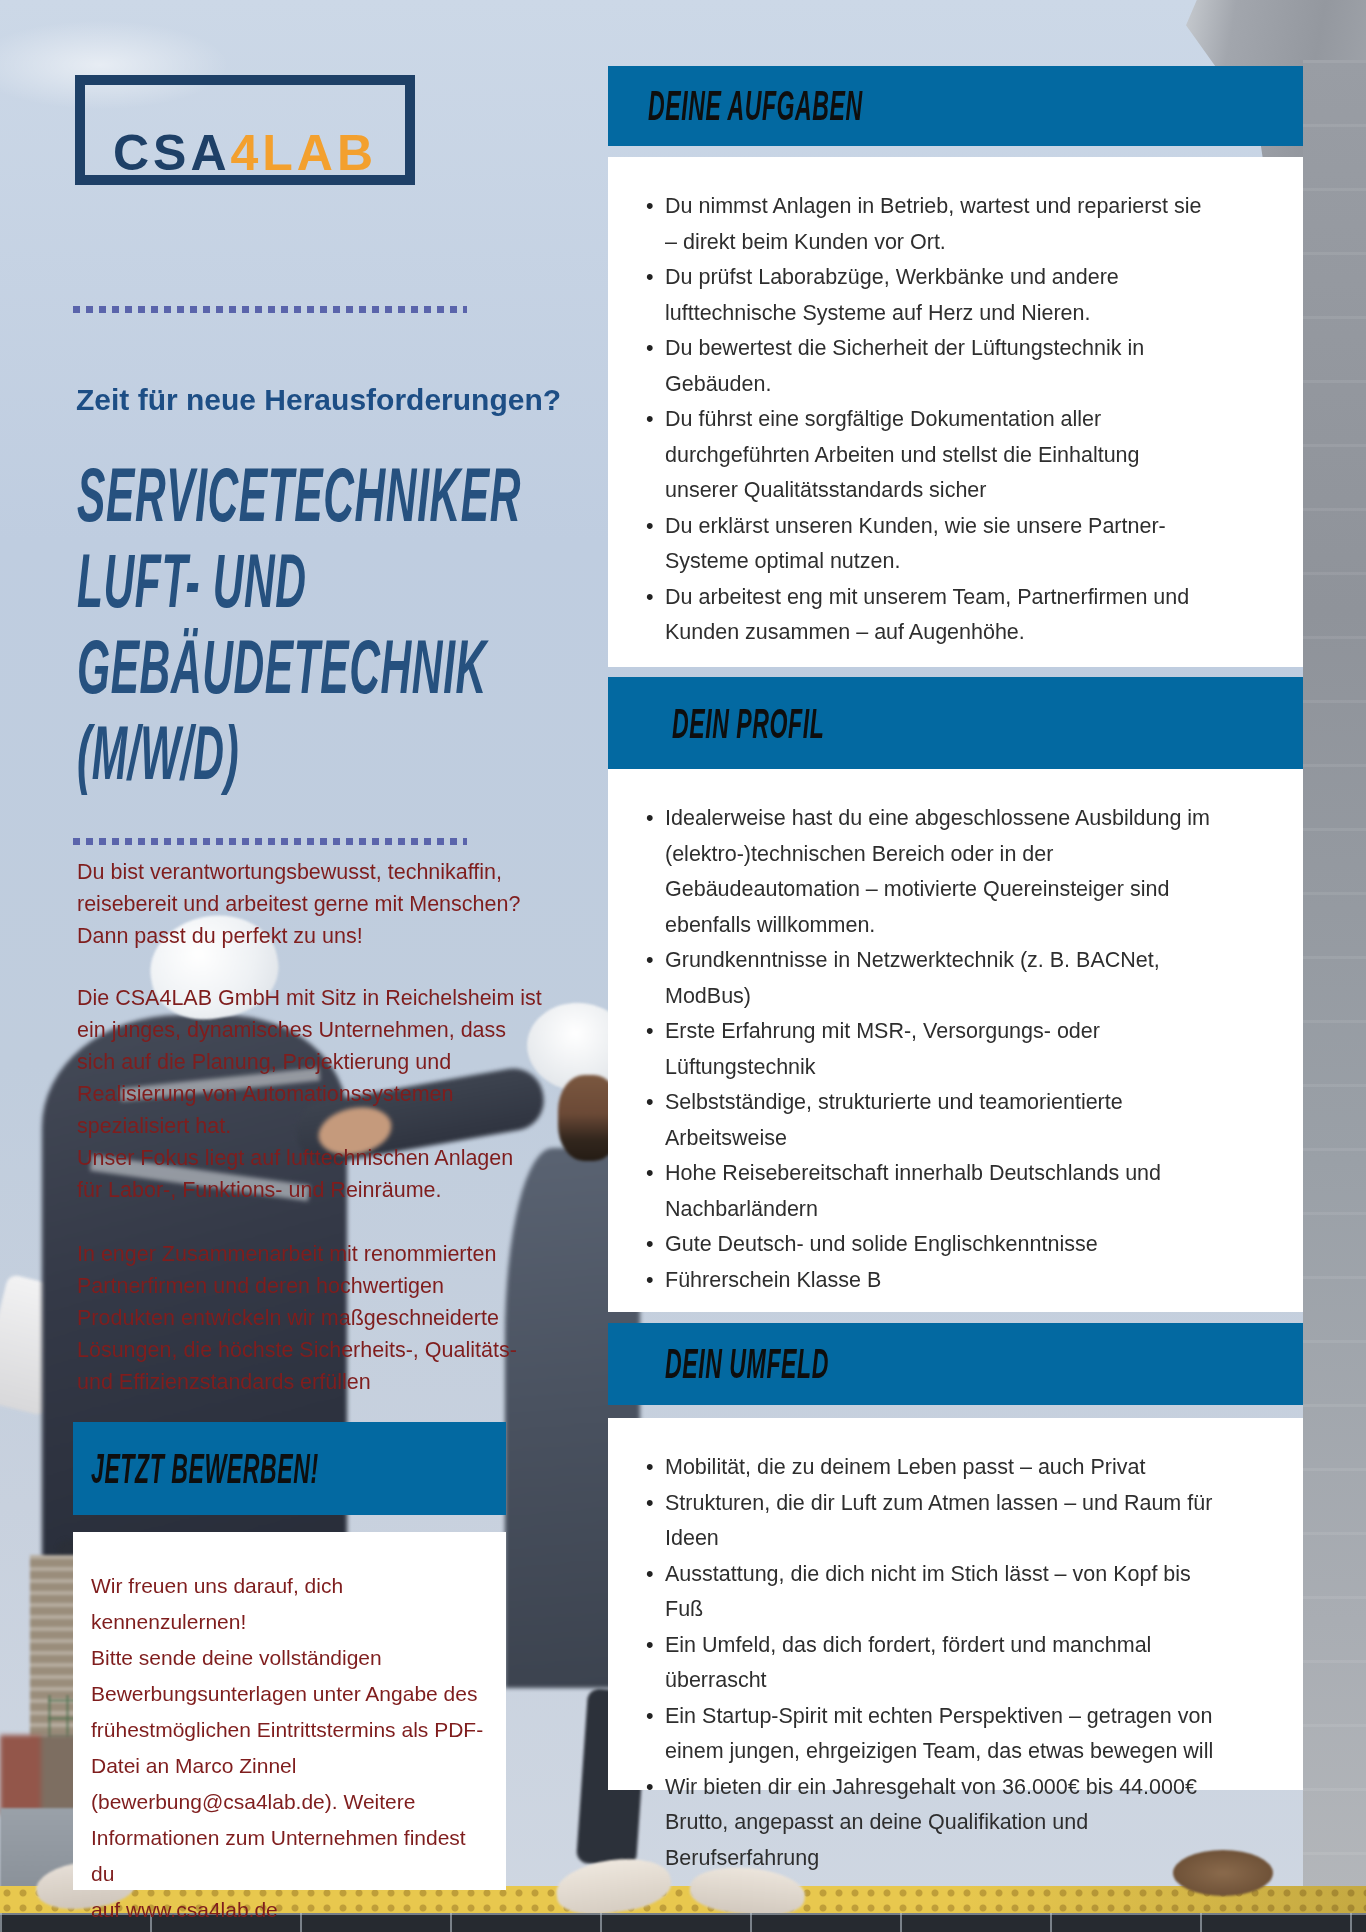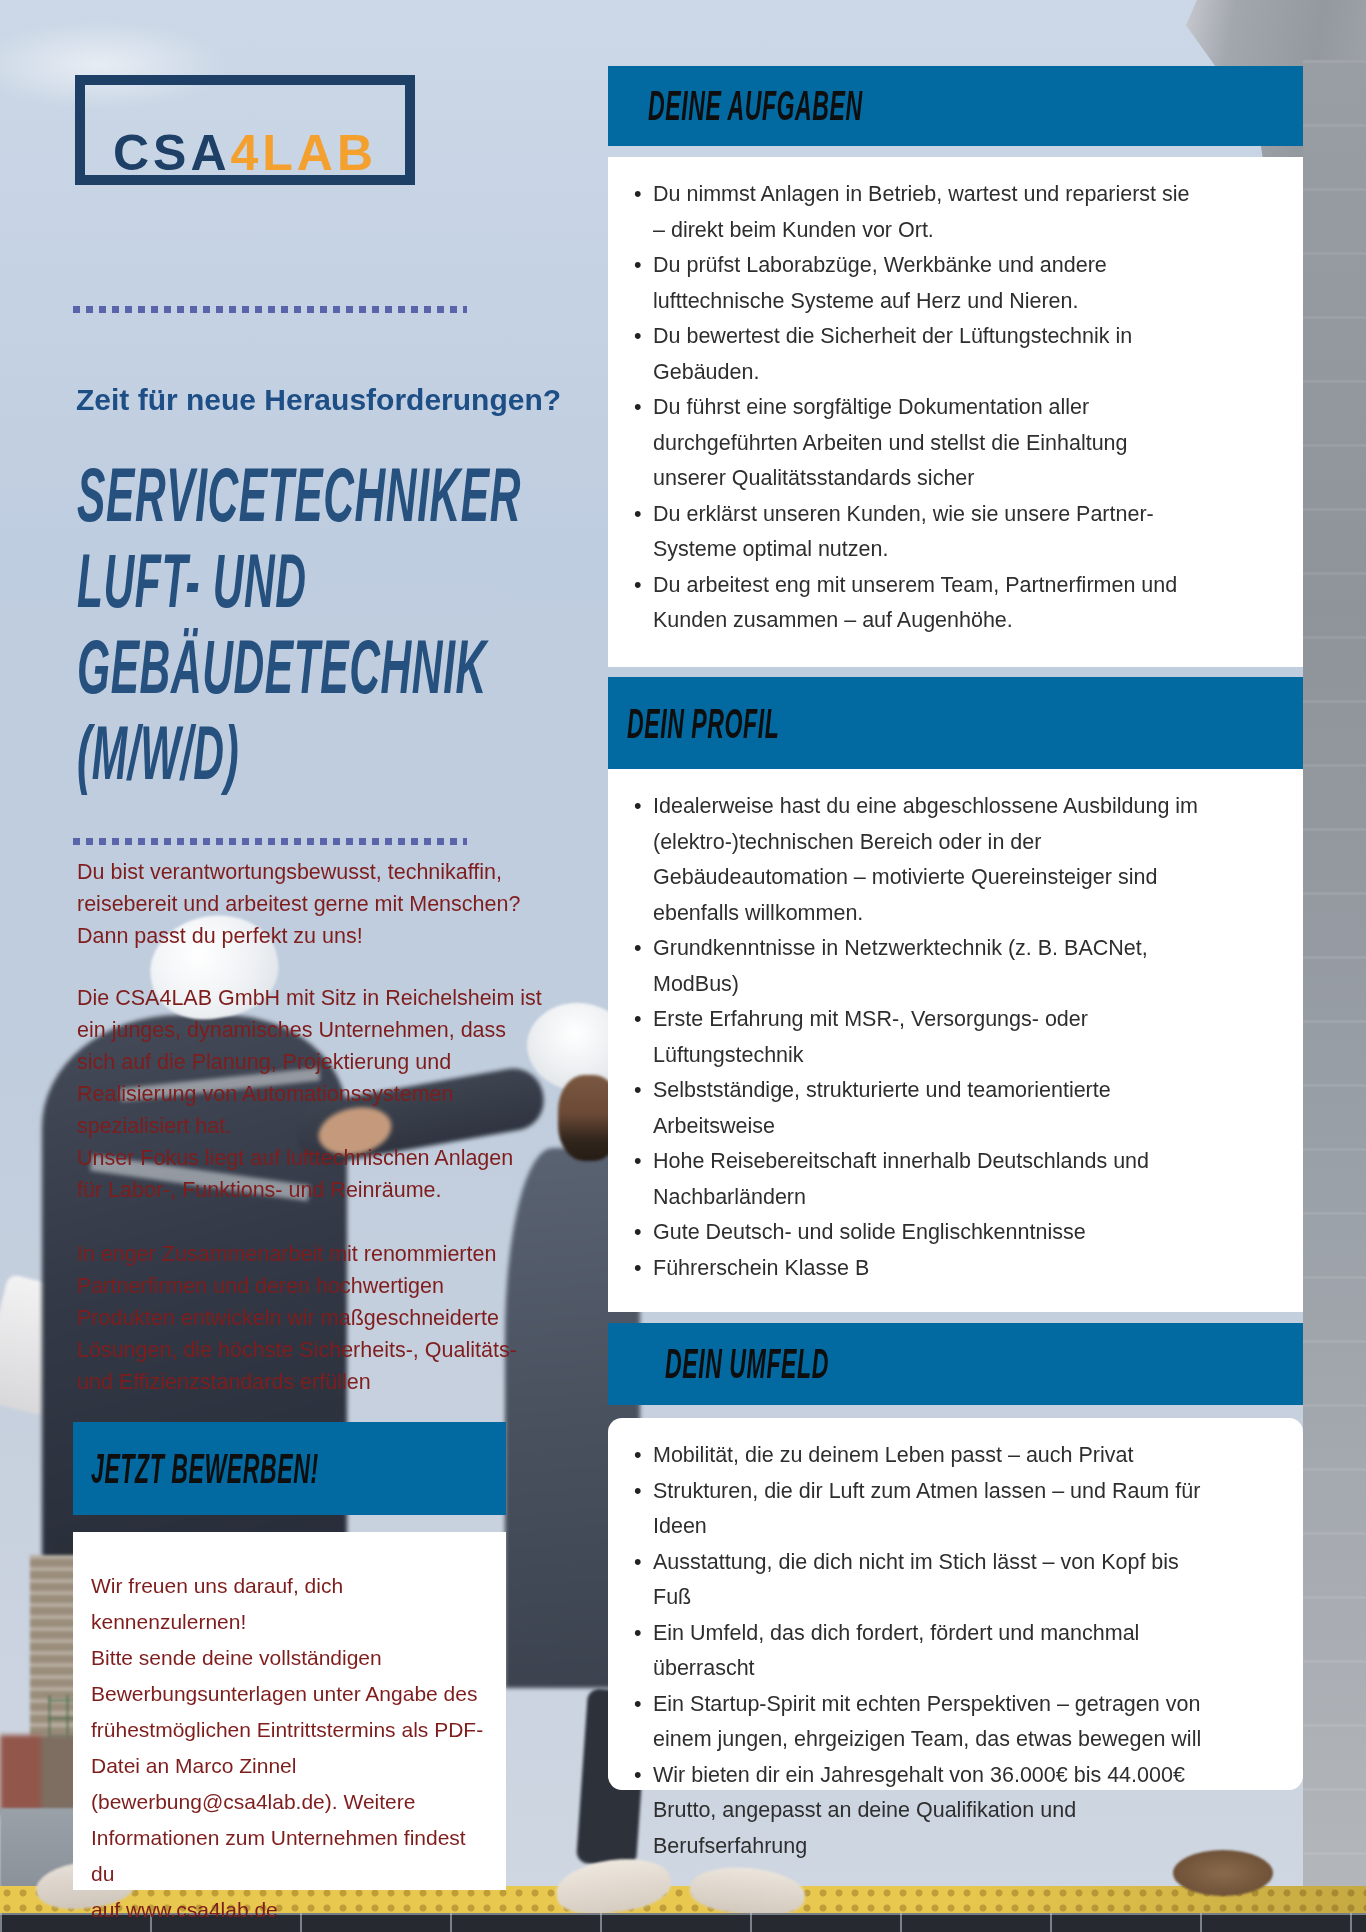--- a/index.html
+++ b/index.html
@@ -83,31 +83,31 @@
   .para { margin:0; color:#7f1d1d; font-size:21.5px; line-height:32px; white-space:pre-line; width:510px; }
   .intro { left:77px; top:856px; }
   .about { left:77px; top:982px; }
   .partners { left:77px; top:1238px; }
 
   .banner { background:#0369a1; display:flex; align-items:center; }
   .banner-label { display:inline-block; font-style:italic; font-weight:700; font-size:42px; line-height:1;
     color:#0e0e0e; letter-spacing:1px; transform:scaleX(.55); transform-origin:0 50%; white-space:nowrap; }
   .banner-apply { left:73px; top:1422px; width:433px; height:93px; padding-left:18px; }
   .banner-s1 { left:608px; top:66px;  width:695px; height:80px; padding-left:40px; }
-  .banner-s2 { left:608px; top:677px; width:695px; height:94px; padding-left:19px; }
+  .banner-s2 { left:608px; top:677px; width:695px; height:94px; padding-left:64px; }
   .banner-s3 { left:608px; top:1323px; width:695px; height:82px; padding-left:57px; }
 
   .card { background:#ffffff; }
   .card-apply { left:73px; top:1532px; width:433px; height:358px; }
   .apply-text { padding:36px 19px 0 18px; font-size:21px; line-height:36px; width:auto; }
   .card-s1 { left:608px; top:157px;  width:695px; height:510px; }
   .card-s2 { left:608px; top:769px;  width:695px; height:543px; }
-  .card-s3 { left:608px; top:1418px; width:695px; height:372px;border-radius:14px; }
-
-  .blist { margin:0; padding:20px 36px 0 24px; list-style:none; }
+  .card-s3 { left:608px; top:1418px; width:695px; height:372px; }
+
+  .blist { margin:12px; padding:20px 36px 0 24px; list-style:none; }
   .bitem { position:relative; padding-left:21px; color:#2e2e2e; font-size:21.5px; line-height:35.5px; white-space:pre-line; }
   .bitem::before { content:"\2022"; position:absolute; left:2px; top:0; color:#222; }
 </style>
 </head>
 <body>
 
 <div class="page">
 
   <div class="bg">
     <div class="sky"></div>

